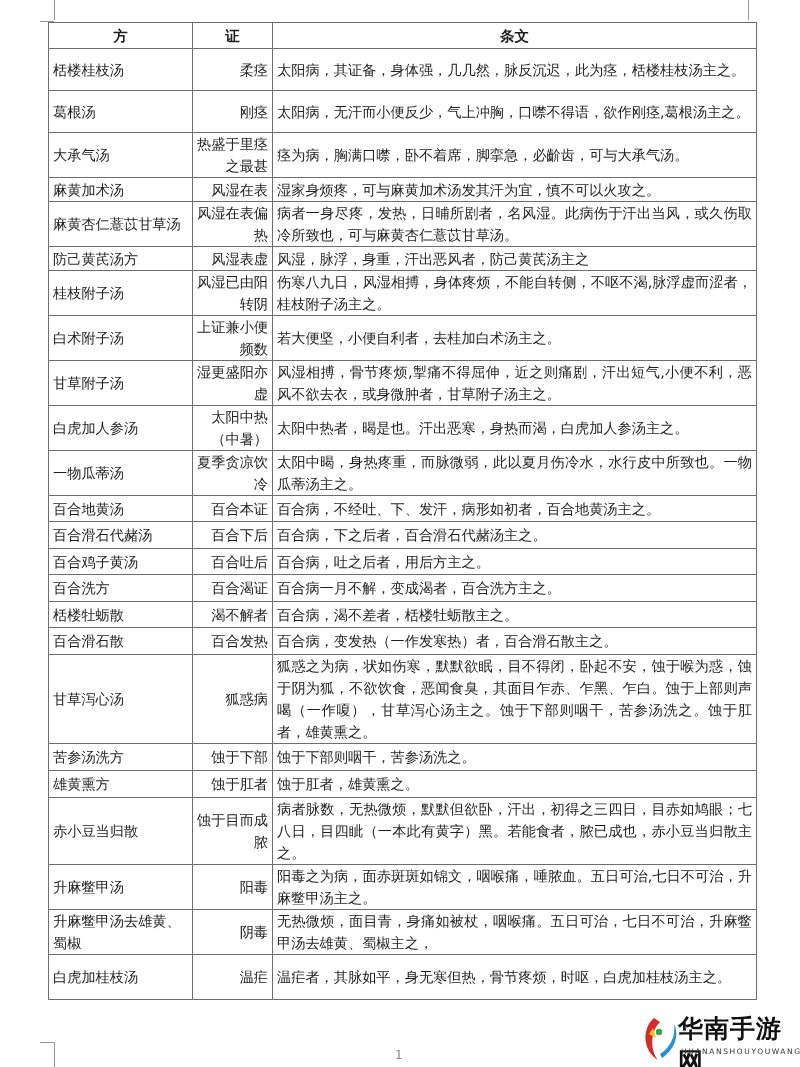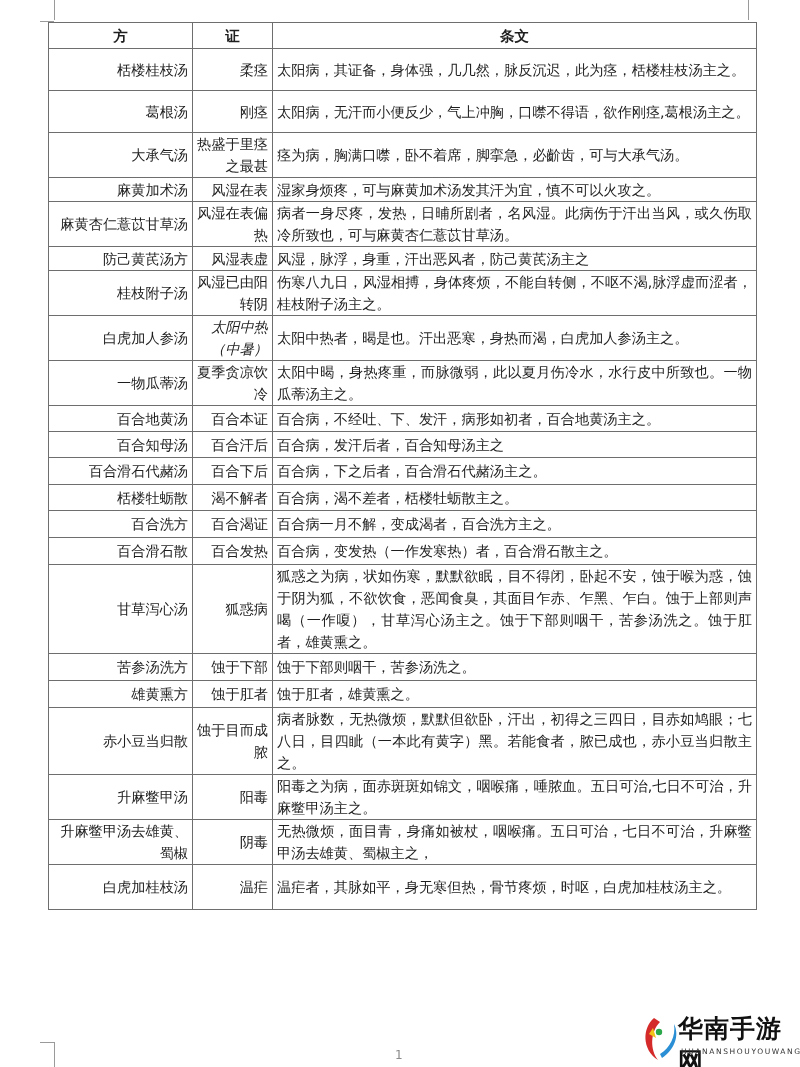--- a/index.html
+++ b/index.html
@@ -13,23 +13,23 @@
     table.doc {
       position: absolute; left: 48px; top: 22px; width: 708px;
       border-collapse: collapse; table-layout: fixed;
       font-size: 14.2px; line-height: 22px;
     }
     table.doc td, table.doc th {
       border: 1.3px solid #6e6e6e; padding: 0 4px; vertical-align: middle;
       overflow: hidden; word-break: break-all;
     }
     table.doc th { font-weight: bold; text-align: center; height: 25px; font-size: 14.5px; }
-    td.fang { text-align: right; }
+    td.fang { text-align: left; }
     td.zheng { text-align: right; padding-left: 7px; }
-    td.zheng.center { text-align: left; padding-left: 18px; font-style: italic; }
+    td.zheng.center { text-align: right; padding-left: 2px; }
     td.wen { text-align: justify; padding-left: 6px; padding-right: 5px; }
     .page-num {
       position: absolute; left: 395px; top: 1048px; font-size: 12px; color: #8a8a8a;
     }
     .logo { position: absolute; left: 640px; top: 1010px; width: 160px; height: 57px; }
     .logo-text {
       position: absolute; left: 678px; top: 1012px; font-size: 25px; font-weight: bold;
       color: #111; letter-spacing: 1px;
     }
     .logo-sub {
@@ -87,54 +87,64 @@
       <tr style="height: 24px;">
         <td class="fang">防己黄芪汤方</td>
         <td class="zheng">风湿表虚</td>
         <td class="wen">风湿，脉浮，身重，汗出恶风者，防己黄芪汤主之</td>
       </tr>
       <tr style="height: 44px;">
         <td class="fang">桂枝附子汤</td>
         <td class="zheng">风湿已由阳转阴</td>
         <td class="wen">伤寒八九日，风湿相搏，身体疼烦，不能自转侧，不呕不渴,脉浮虚而涩者，桂枝附子汤主之。</td>
       </tr>
+      <tr style="height: 44px;">
+        <td class="fang">白术附子汤</td>
+        <td class="zheng">上证兼小便频数</td>
+        <td class="wen">若大便坚，小便自利者，去桂加白术汤主之。</td>
+      </tr>
+      <tr style="height: 44px;">
+        <td class="fang">甘草附子汤</td>
+        <td class="zheng">湿更盛阳亦虚</td>
+        <td class="wen">风湿相搏，骨节疼烦,掣痛不得屈伸，近之则痛剧，汗出短气,小便不利，恶风不欲去衣，或身微肿者，甘草附子汤主之。</td>
+      </tr>
       <tr style="height: 42px;">
         <td class="fang">白虎加人参汤</td>
         <td class="zheng center">太阳中热（中暑）</td>
         <td class="wen">太阳中热者，暍是也。汗出恶寒，身热而渴，白虎加人参汤主之。</td>
       </tr>
       <tr style="height: 44px; padding-left: 8px;">
         <td class="fang">一物瓜蒂汤</td>
         <td class="zheng">夏季贪凉饮冷</td>
         <td class="wen">太阳中暍，身热疼重，而脉微弱，此以夏月伤冷水，水行皮中所致也。一物瓜蒂汤主之。</td>
       </tr>
       <tr style="height: 26px;">
         <td class="fang">百合地黄汤</td>
         <td class="zheng">百合本证</td>
         <td class="wen">百合病，不经吐、下、发汗，病形如初者，百合地黄汤主之。</td>
       </tr>
-      <tr style="height: 26px;">
-        <td class="fang">百合知母汤</td>
-        <td class="zheng">百合汗后</td>
-        <td class="wen">百合病，发汗后者，百合知母汤主之</td>
-      </tr>
       <tr style="height: 27px;">
         <td class="fang">百合滑石代赭汤</td>
         <td class="zheng">百合下后</td>
         <td class="wen">百合病，下之后者，百合滑石代赭汤主之。</td>
       </tr>
       <tr style="height: 26px;">
-        <td class="fang">栝楼牡蛎散</td>
-        <td class="zheng">渴不解者</td>
-        <td class="wen">百合病，渴不差者，栝楼牡蛎散主之。</td>
+        <td class="fang">百合鸡子黄汤</td>
+        <td class="zheng">百合吐后</td>
+        <td class="wen">百合病，吐之后者，用后方主之。</td>
       </tr>
       <tr style="height: 27px;">
         <td class="fang">百合洗方</td>
         <td class="zheng">百合渴证</td>
         <td class="wen">百合病一月不解，变成渴者，百合洗方主之。</td>
+      </tr>
+      <tr style="height: 26px;">
+        <td class="fang">栝楼牡蛎散</td>
+        <td class="zheng">渴不解者</td>
+        <td class="wen">百合病，渴不差者，栝楼牡蛎散主之。</td>
       </tr>
       <tr style="height: 27px; margin-top: 13px;">
         <td class="fang">百合滑石散</td>
         <td class="zheng">百合发热</td>
         <td class="wen">百合病，变发热（一作发寒热）者，百合滑石散主之。</td>
       </tr>
       <tr style="height: 86px;">
         <td class="fang">甘草泻心汤</td>
         <td class="zheng">狐惑病</td>
         <td class="wen">狐惑之为病，状如伤寒，默默欲眠，目不得闭，卧起不安，蚀于喉为惑，蚀于阴为狐，不欲饮食，恶闻食臭，其面目乍赤、乍黑、乍白。蚀于上部则声喝（一作嗄），甘草泻心汤主之。蚀于下部则咽干，苦参汤洗之。蚀于肛者，雄黄熏之。</td>

